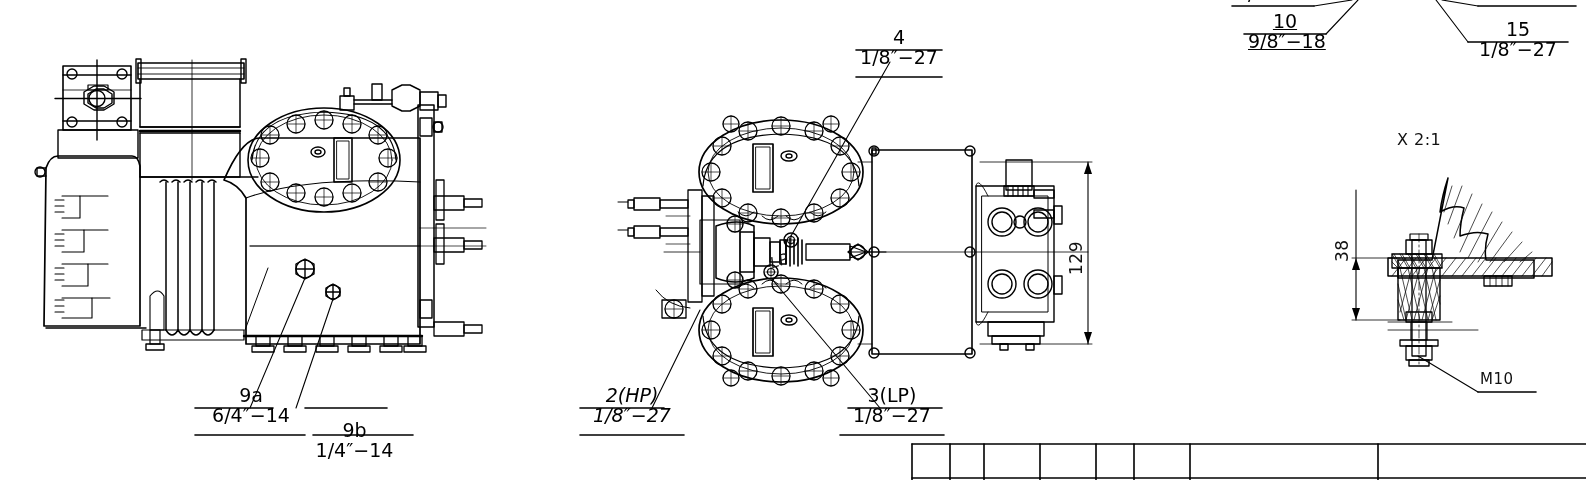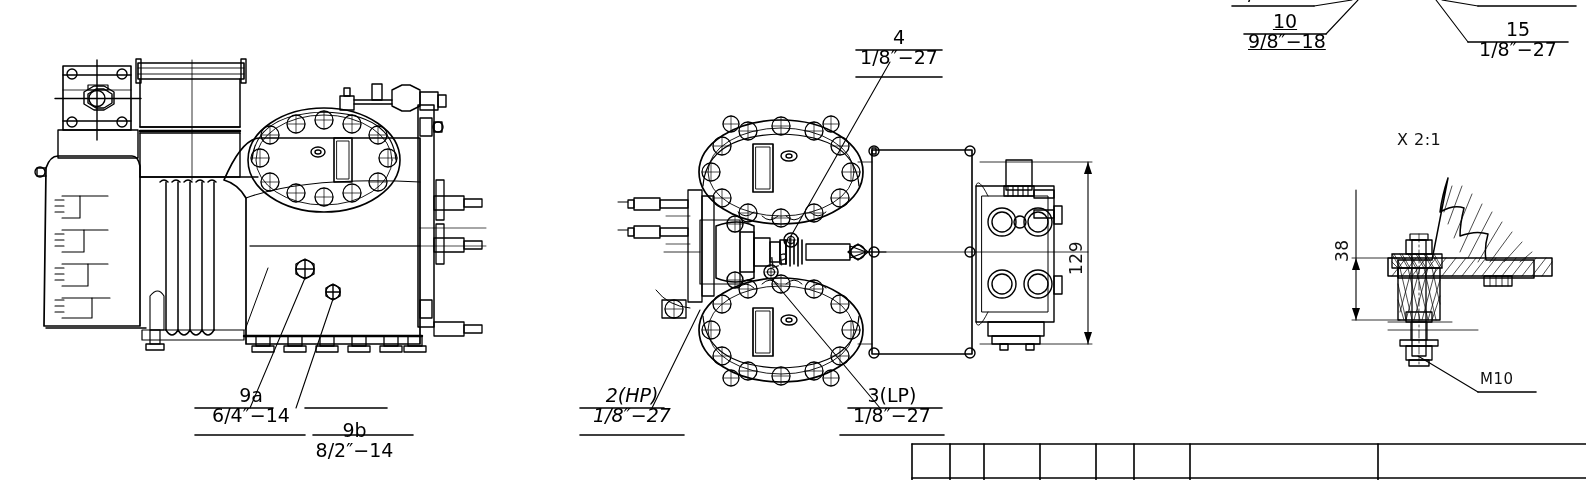--- a/index.html
+++ b/index.html
@@ -438,21 +438,21 @@
 
   </g>
 </svg>
 
 <div class="callout" style="left:195px;top:385px;width:112px;">
   <div class="top">9a</div>
   <div class="bot">6/4″−14</div>
 </div>
 <div class="callout" style="left:302px;top:385px;width:105px;margin-top:35px;">
   <div class="top">9b</div>
-  <div class="bot">8/2″−14</div>
+  <div class="bot">1/4″−14</div>
 </div>
 
 <div class="callout" style="left:855px;top:27px;width:88px;">
   <div class="top">4</div>
   <div class="bot">1/8″−27</div>
 </div>
 <div class="callout" style="left:580px;top:385px;width:104px;font-style:italic;">
   <div class="top">2(HP)</div>
   <div class="bot">1/8″−27</div>
 </div>

